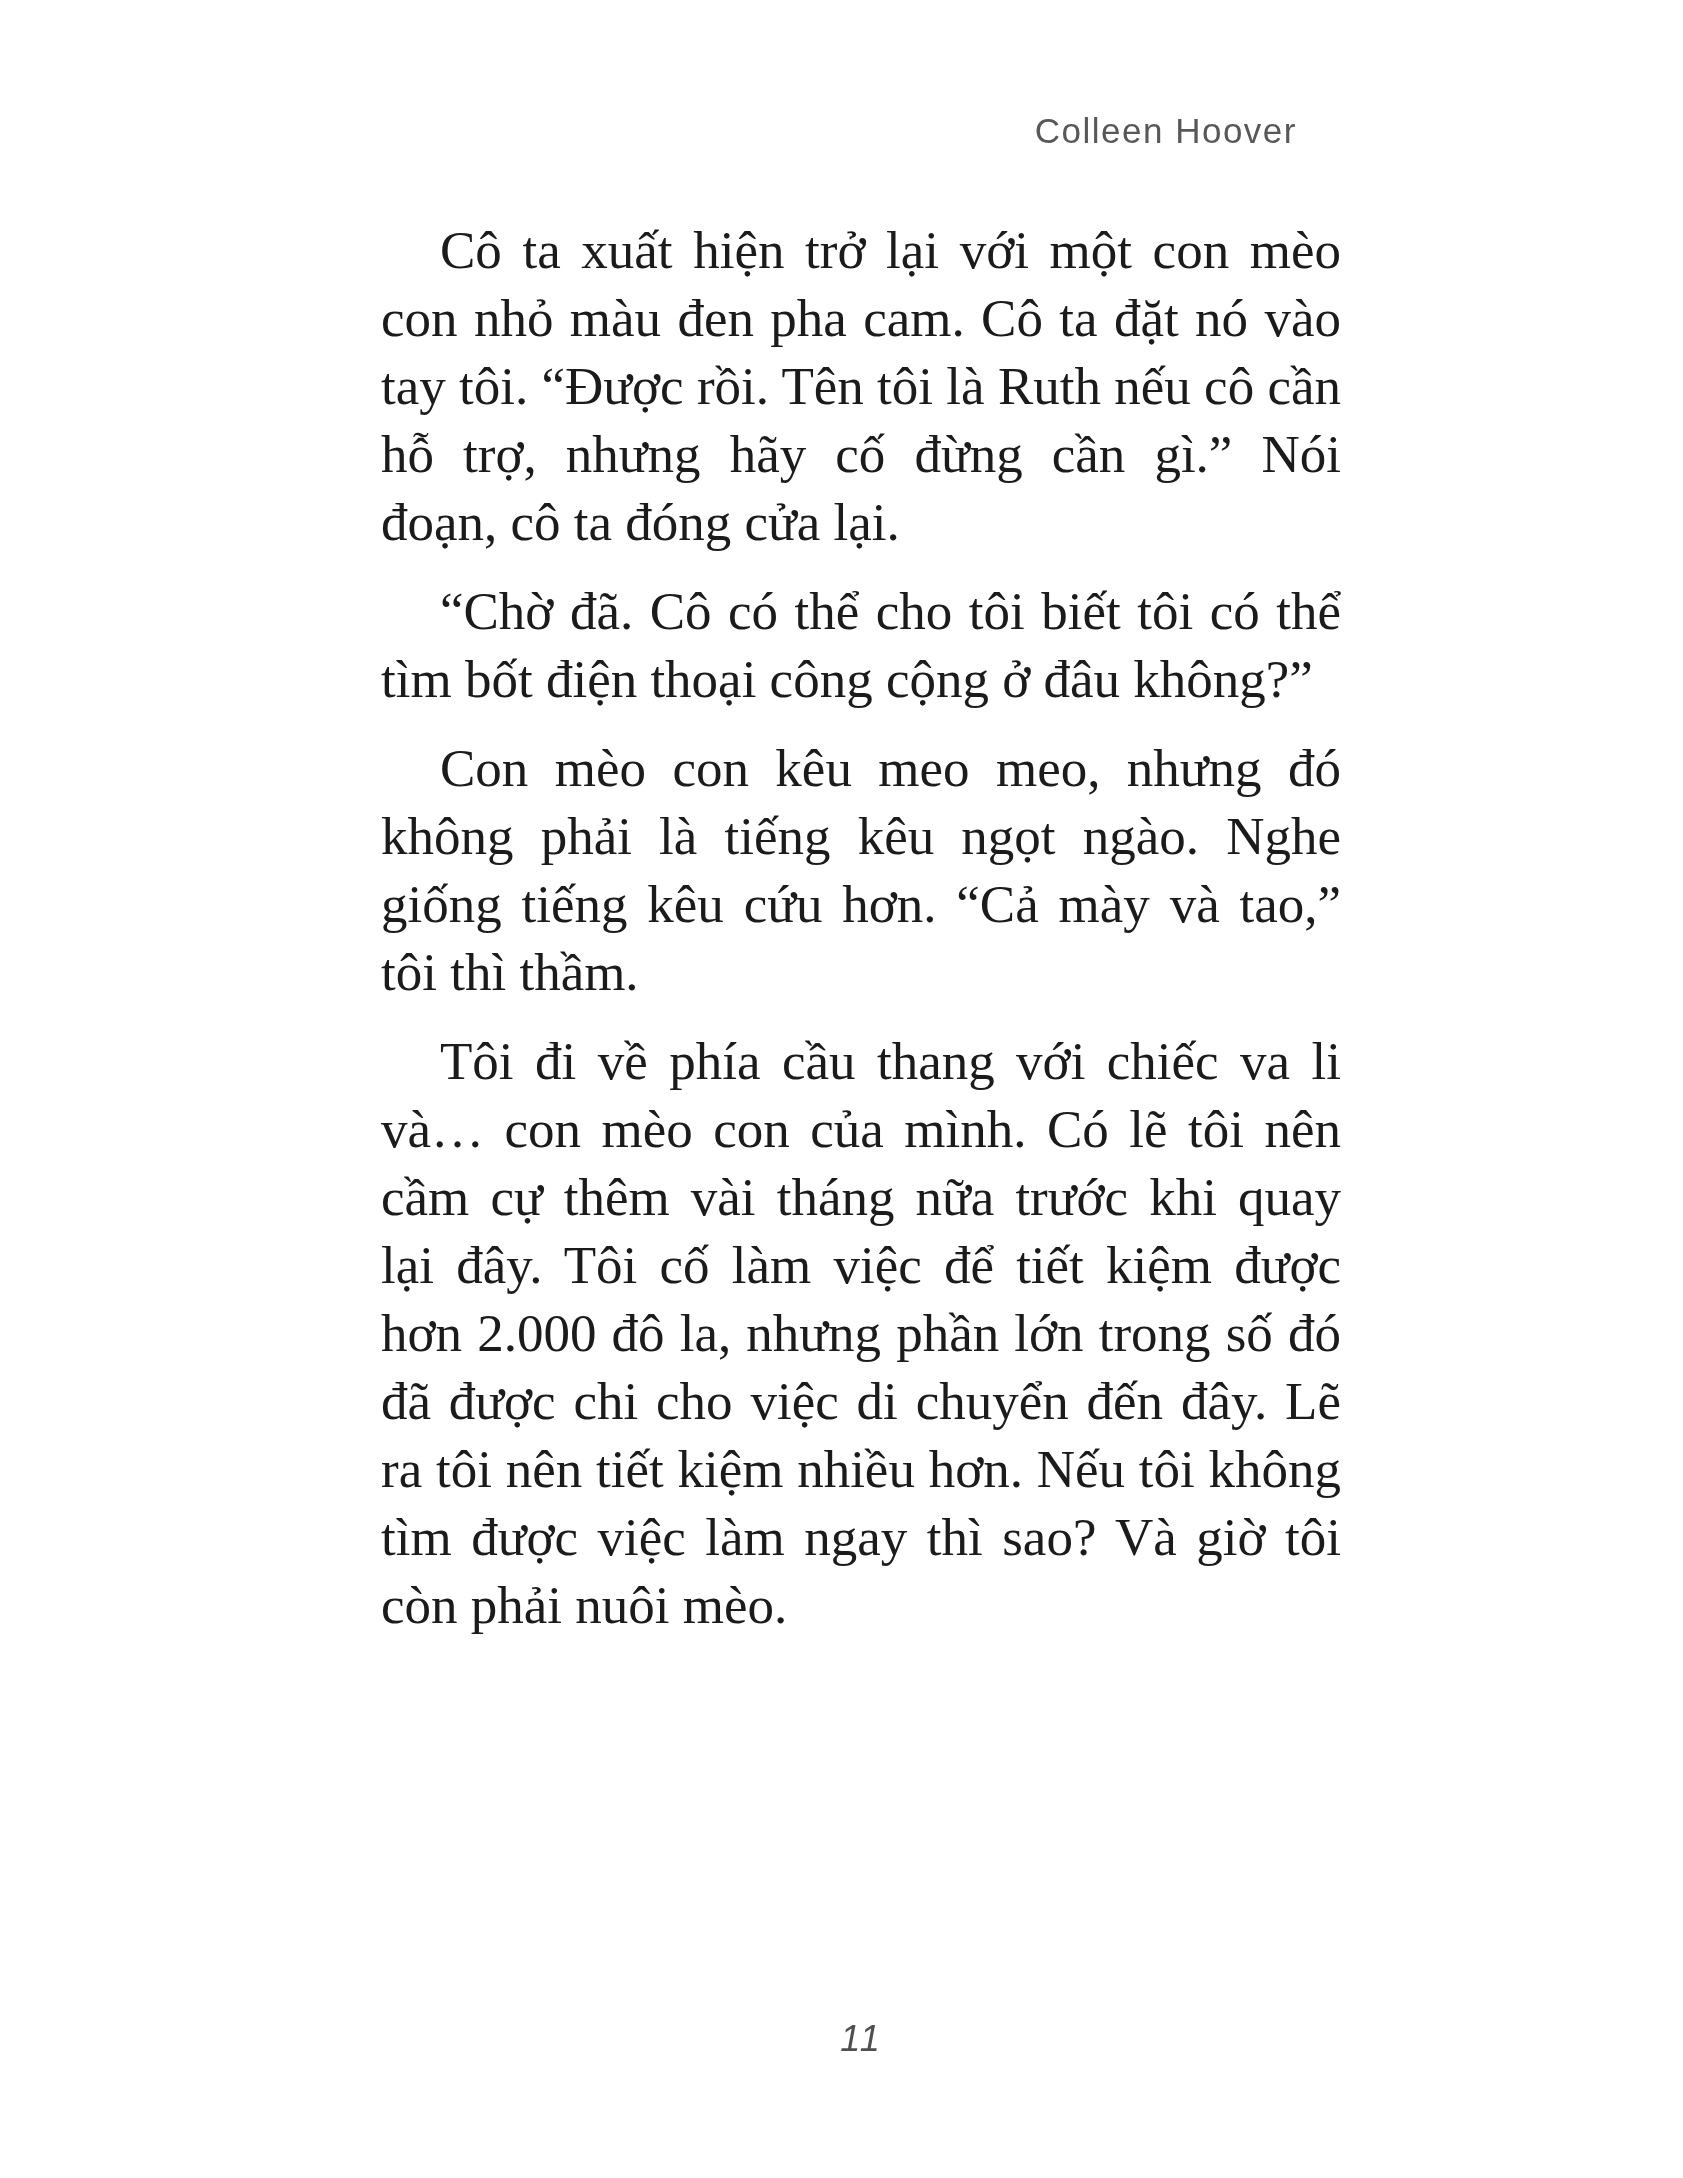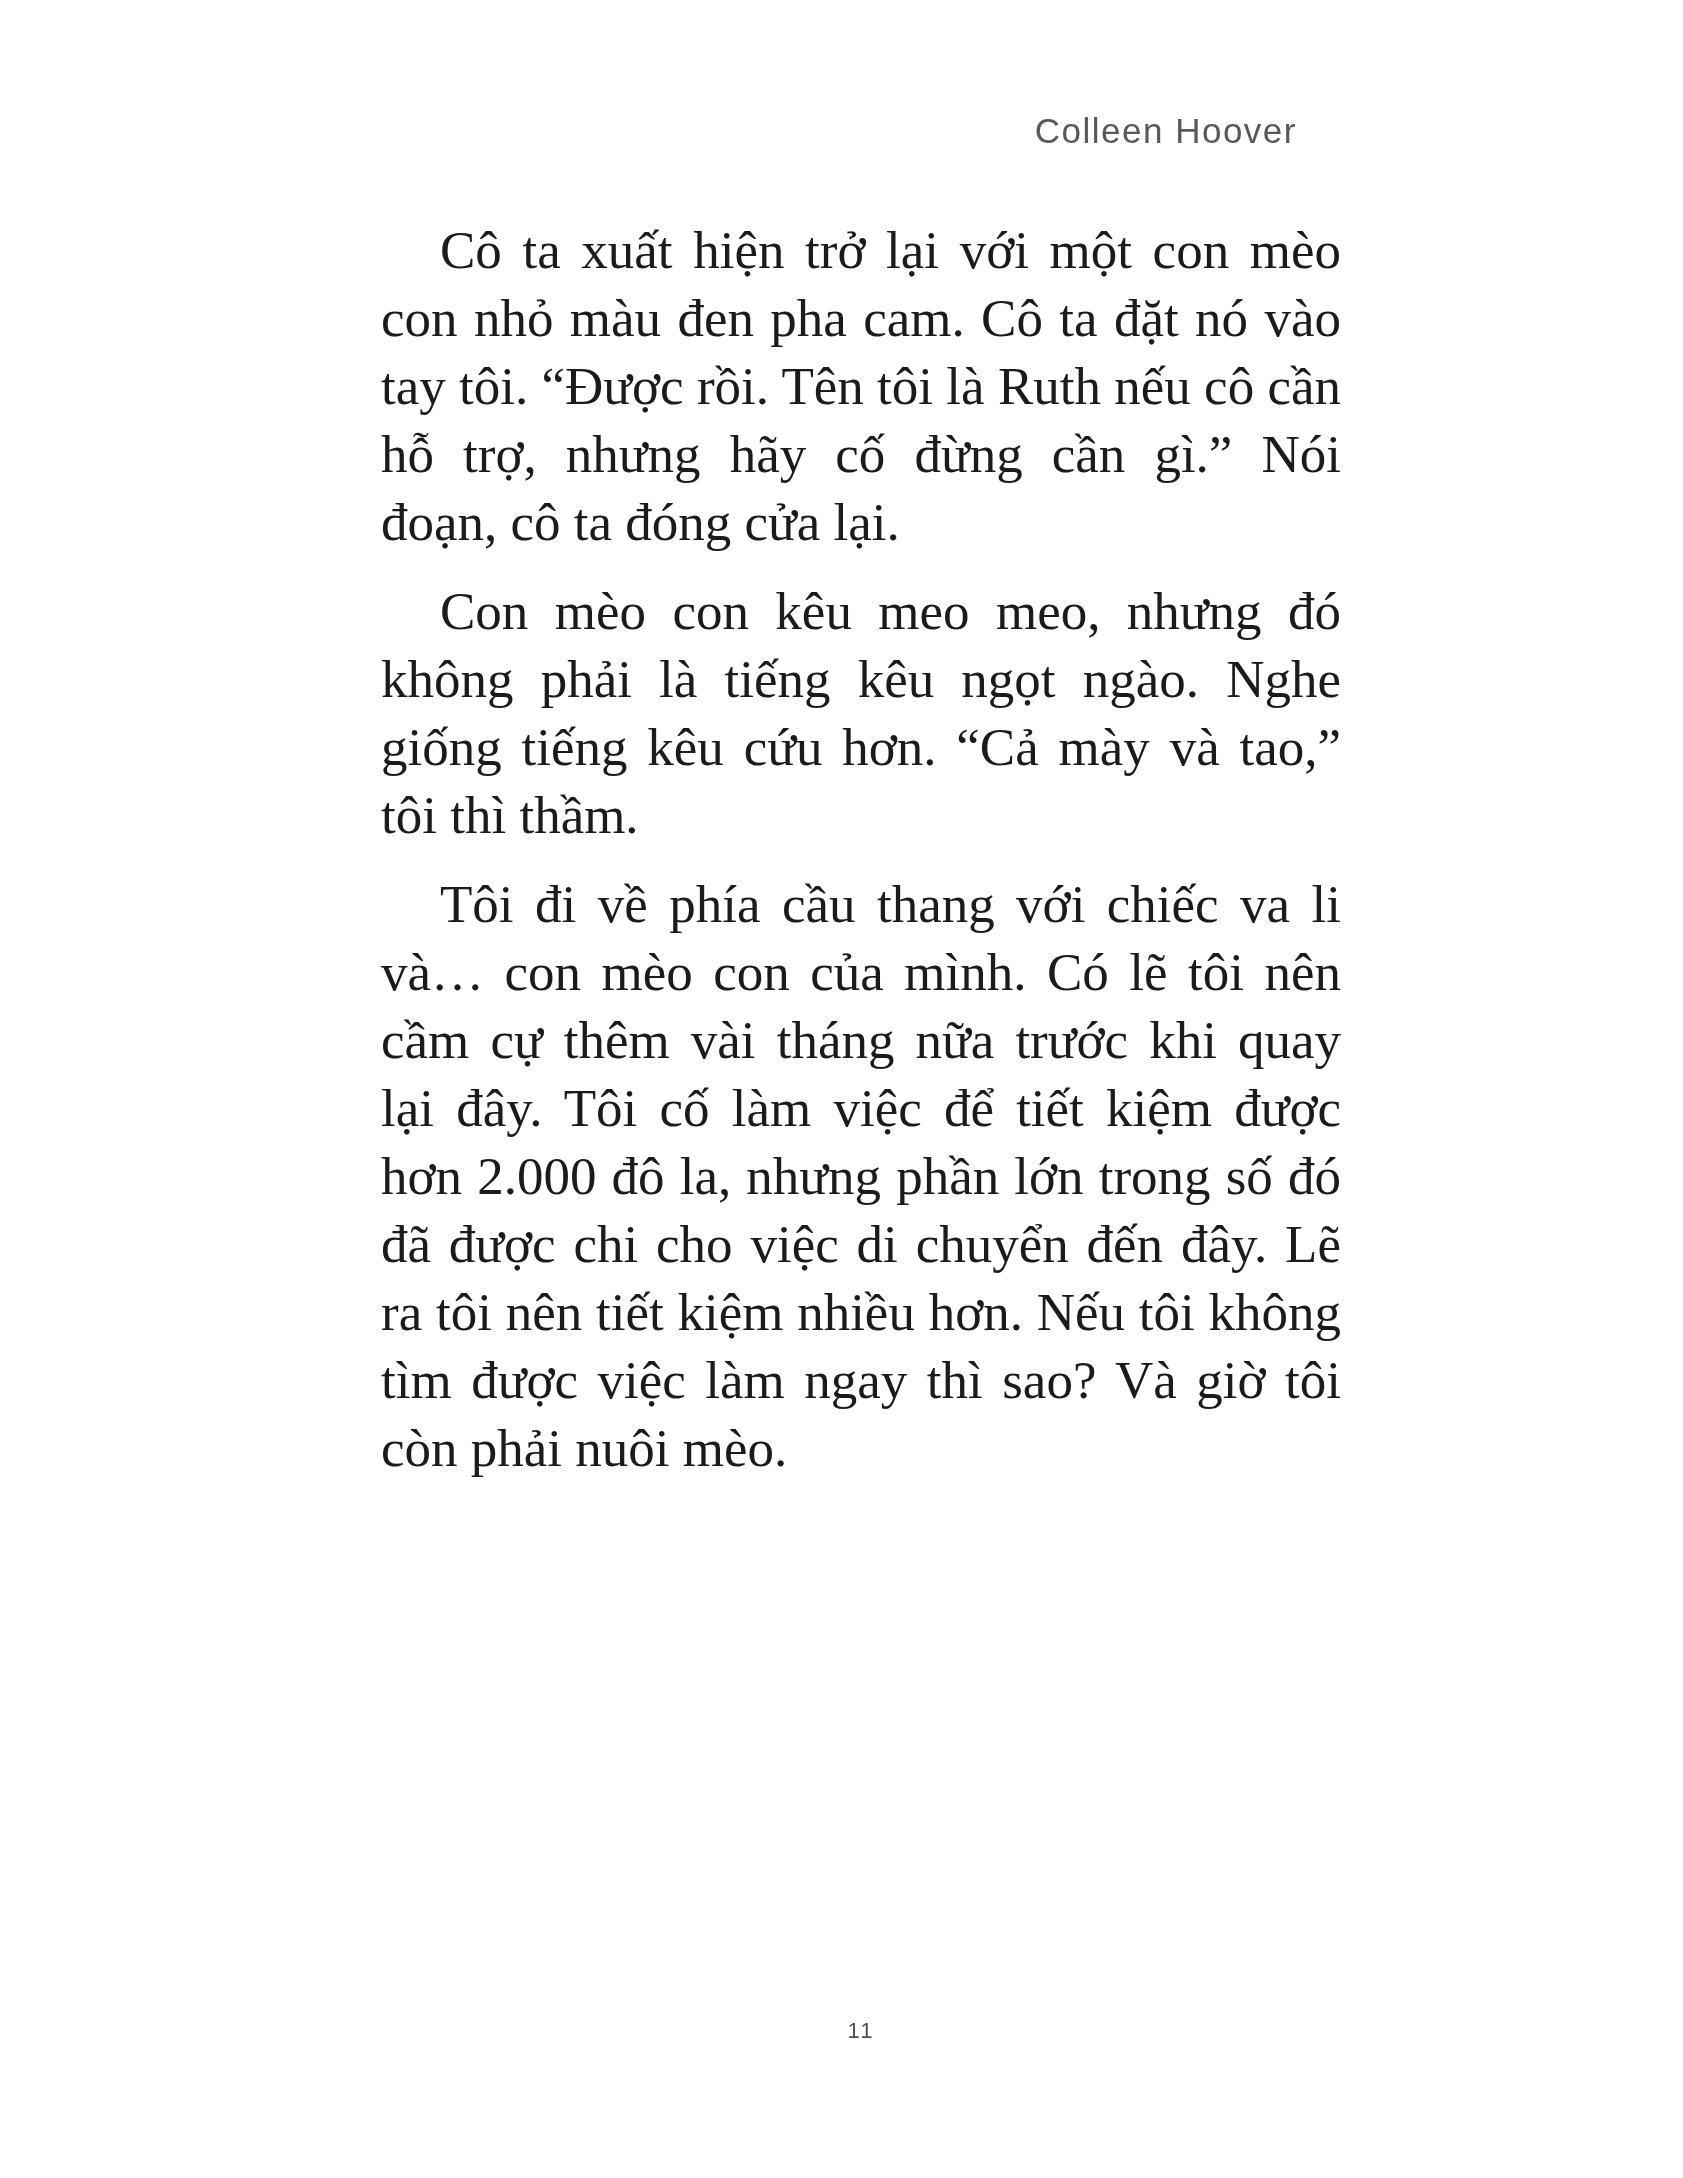--- a/index.html
+++ b/index.html
@@ -44,32 +44,34 @@
     margin: 0 0 21px 0;
     text-indent: 59px;
   }
   .page-number {
     position: absolute;
     top: 2018px;
     left: 381px;
     width: 960px;
     text-align: center;
     font-family: "Liberation Sans", sans-serif;
-    font-size: 22px;
+    font-size: 36px;
     letter-spacing: 2px;
     color: #4f4f52;
+    font-style: italic;
   }
 </style>
 </head>
 <body>
 
 <div class="book-page">
   <div class="running-header">Colleen Hoover</div>
 
   <div class="body-text">
       <p class="para">Cô ta xuất hiện trở lại với một con mèo con nhỏ màu đen pha cam. Cô ta đặt nó vào tay tôi. “Được rồi. Tên tôi là Ruth nếu cô cần hỗ trợ, nhưng hãy cố đừng cần gì.” Nói đoạn, cô ta đóng cửa lại.</p>
+      <p class="para">“Chờ đã. Cô có thể cho tôi biết tôi có thể tìm bốt điện thoại công cộng ở đâu không?”</p>
       <p class="para">Con mèo con kêu meo meo, nhưng đó không phải là tiếng kêu ngọt ngào. Nghe giống tiếng kêu cứu hơn. “Cả mày và tao,” tôi thì thầm.</p>
       <p class="para">Tôi đi về phía cầu thang với chiếc va li và… con mèo con của mình. Có lẽ tôi nên cầm cự thêm vài tháng nữa trước khi quay lại đây. Tôi cố làm việc để tiết kiệm được hơn 2.000 đô la, nhưng phần lớn trong số đó đã được chi cho việc di chuyển đến đây. Lẽ ra tôi nên tiết kiệm nhiều hơn. Nếu tôi không tìm được việc làm ngay thì sao? Và giờ tôi còn phải nuôi mèo.</p>
     </div>
 
   <div class="page-number">11</div>
 </div>
 
 
 </body></html>

